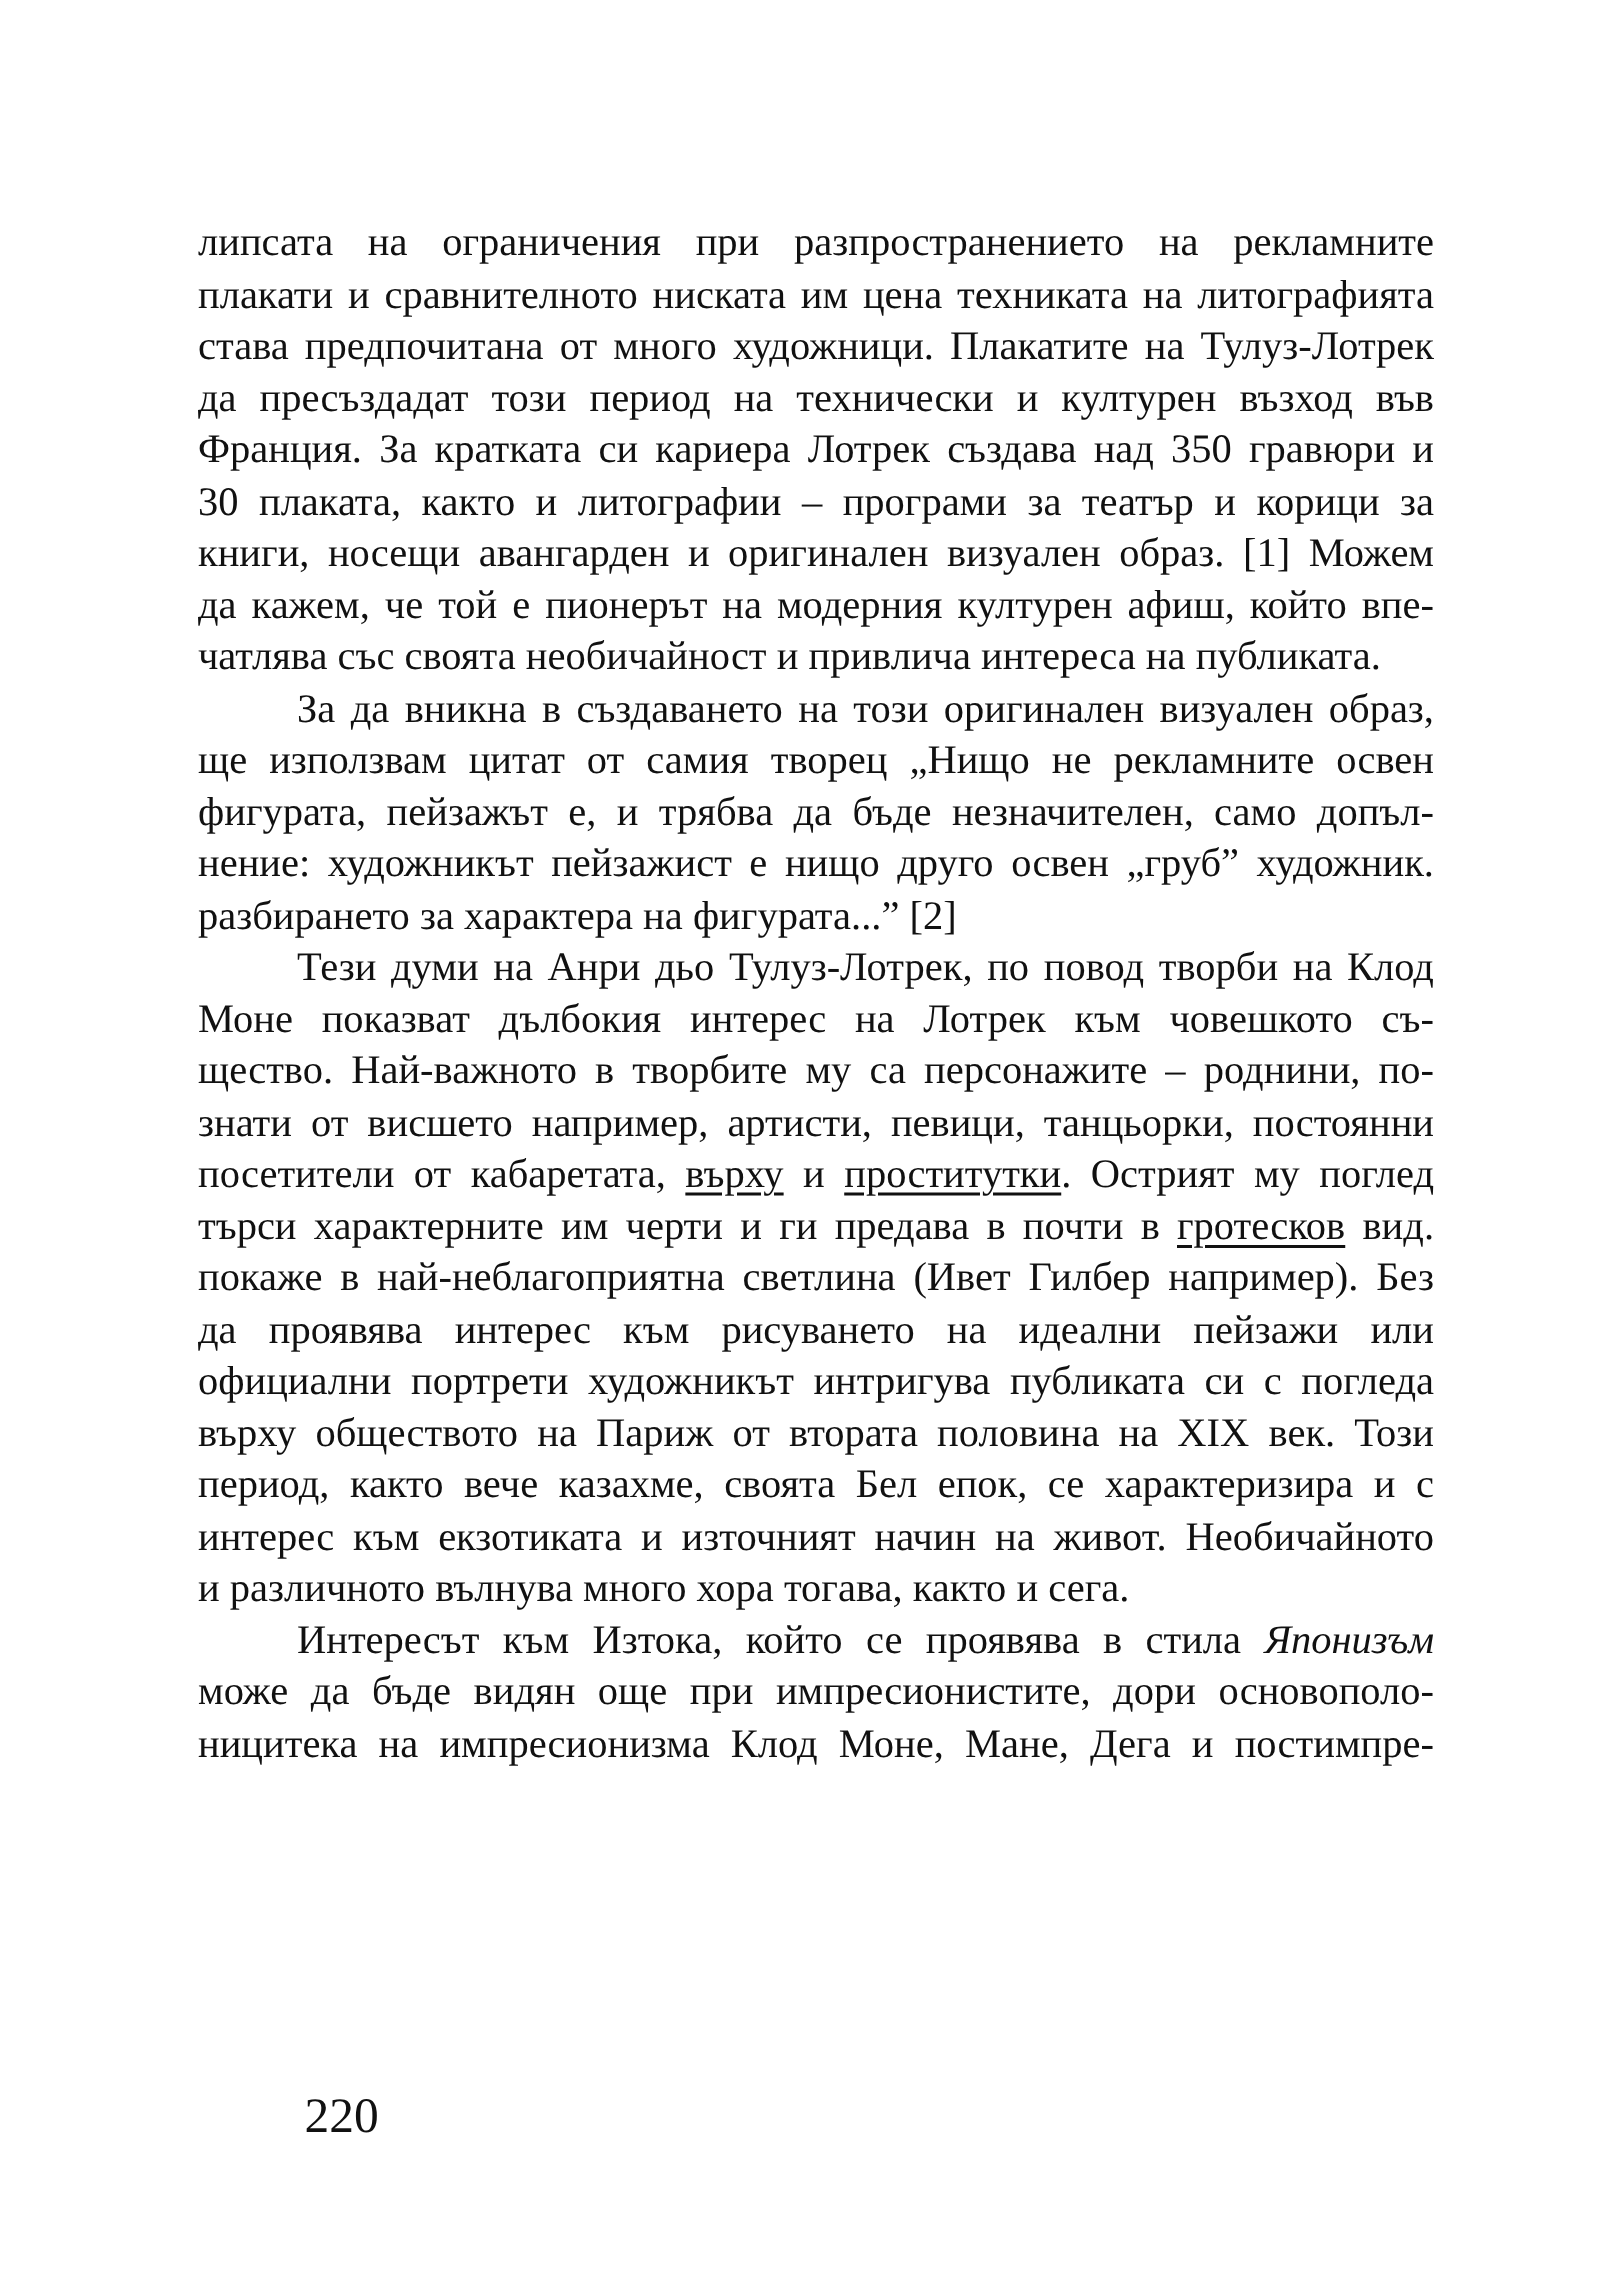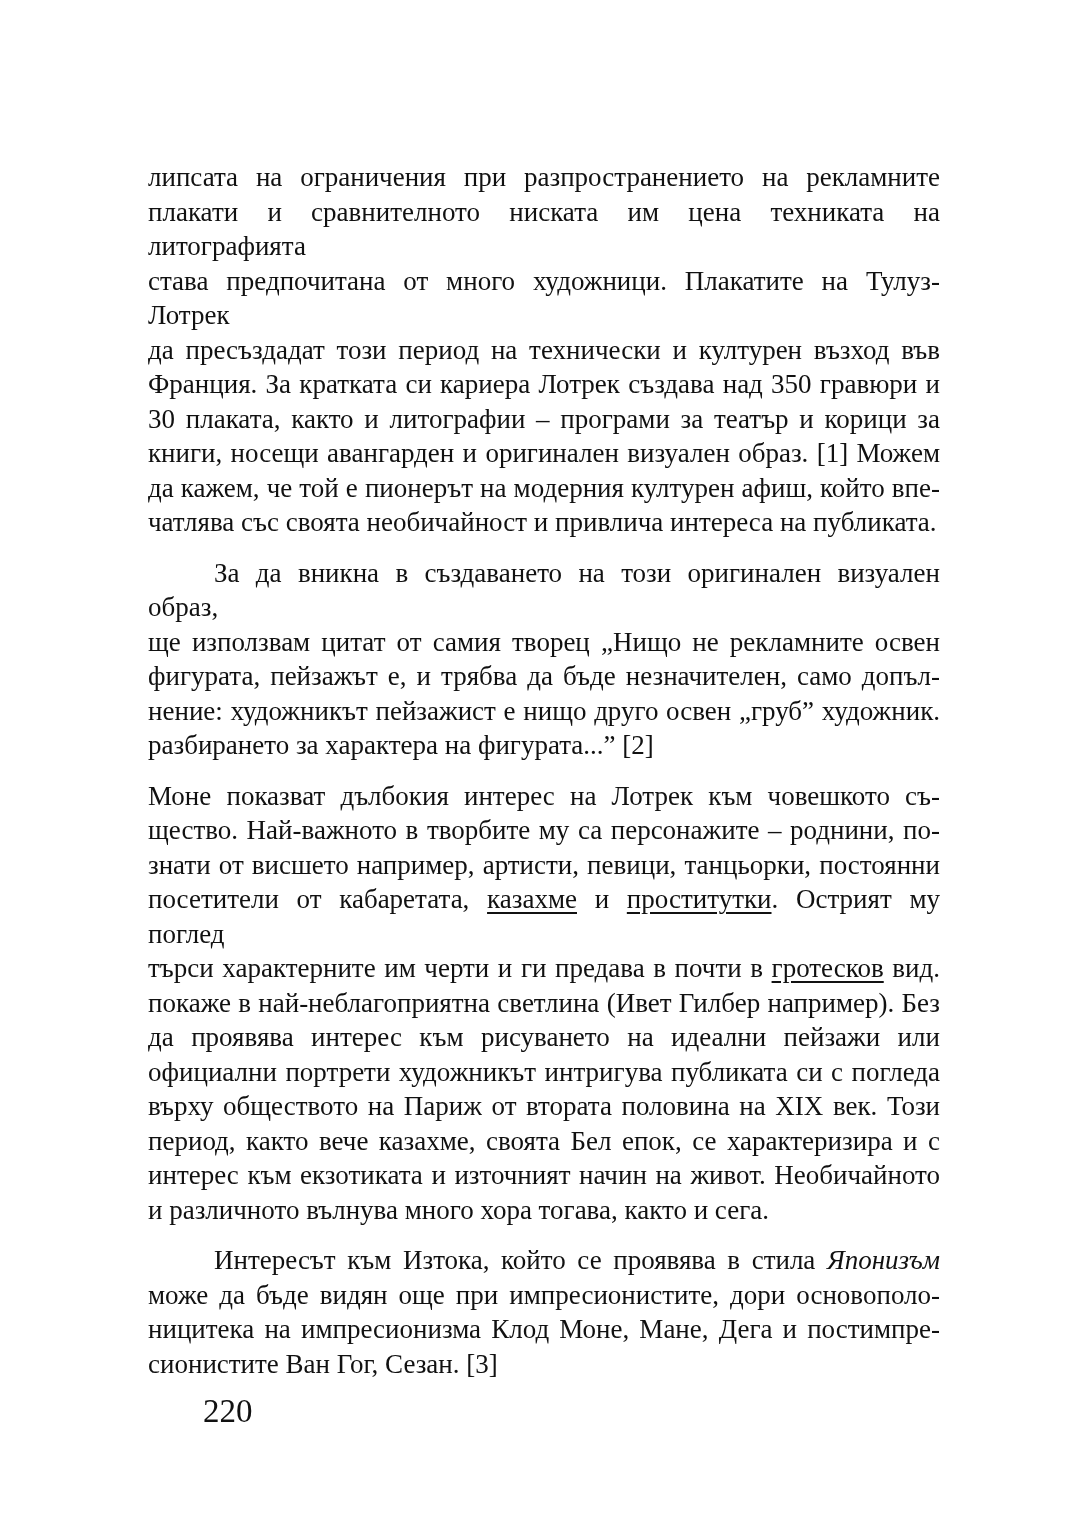--- a/index.html
+++ b/index.html
@@ -17,21 +17,21 @@
     overflow: hidden;
   }
   .text-block {
     position: absolute;
     left: 132px;
     top: 144px;
     width: 824px;
     font-size: 27px;
     line-height: 34.5px;
   }
-  .para { margin: 16px; }
+  .para { margin: 0; }
   .line {
     text-align: justify;
     text-align-last: justify;
     white-space: normal;
   }
   .line.last {
     text-align-last: left;
   }
   .line.indent {
     text-indent: 66px;
@@ -72,37 +72,37 @@
 
     <div class="para">
       <div class="line indent">За да вникна в създаването на този оригинален визуален образ,</div>
       <div class="line">ще използвам цитат от самия творец „Нищо не рекламните освен</div>
       <div class="line">фигурата, пейзажът е, и трябва да бъде незначителен, само допъл-</div>
       <div class="line">нение: художникът пейзажист е нищо друго освен „груб” художник.</div>
       <div class="line last">разбирането за характера на фигурата...” [2]</div>
     </div>
 
     <div class="para">
+      <div class="line indent">Тези думи на Анри дьо Тулуз-Лотрек, по повод творби на Клод</div>
       <div class="line">Моне показват дълбокия интерес на Лотрек към човешкото съ-</div>
       <div class="line">щество. Най-важното в творбите му са персонажите – роднини, по-</div>
       <div class="line">знати от висшето например, артисти, певици, танцьорки, постоянни</div>
-      <div class="line"><span>посетители от кабаретата, </span><span class="u">казахме</span><span> и </span><span class="u">проститутки</span><span>. Острият му поглед</span></div>
+      <div class="line"><span>посетители от кабаретата, </span><span class="u">върху</span><span> и </span><span class="u">проститутки</span><span>. Острият му поглед</span></div>
       <div class="line"><span>търси характерните им черти и ги предава в почти в </span><span class="u">гротесков</span><span> вид.</span></div>
       <div class="line">покаже в най-неблагоприятна светлина (Ивет Гилбер например). Без</div>
       <div class="line">да проявява интерес към рисуването на идеални пейзажи или</div>
       <div class="line">официални портрети художникът интригува публиката си с погледа</div>
       <div class="line">върху обществото на Париж от втората половина на XIX век. Този</div>
       <div class="line">период, както вече казахме, своята Бел епок, се характеризира и с</div>
       <div class="line">интерес към екзотиката и източният начин на живот. Необичайното</div>
       <div class="line last">и различното вълнува много хора тогава, както и сега.</div>
     </div>
 
     <div class="para">
       <div class="line indent"><span>Интересът към Изтока, който се проявява в стила </span><span class="i">Японизъм</span></div>
       <div class="line">може да бъде видян още при импресионистите, дори основополо-</div>
       <div class="line">ницитека на импресионизма Клод Моне, Мане, Дега и постимпре-</div>
-      <div class="line last">сионистите Ван Гог, Сезан. [3]</div>
     </div>
 
   </div>
 
   <div class="page-number">220</div>
 </div>
 
 </body></html>

